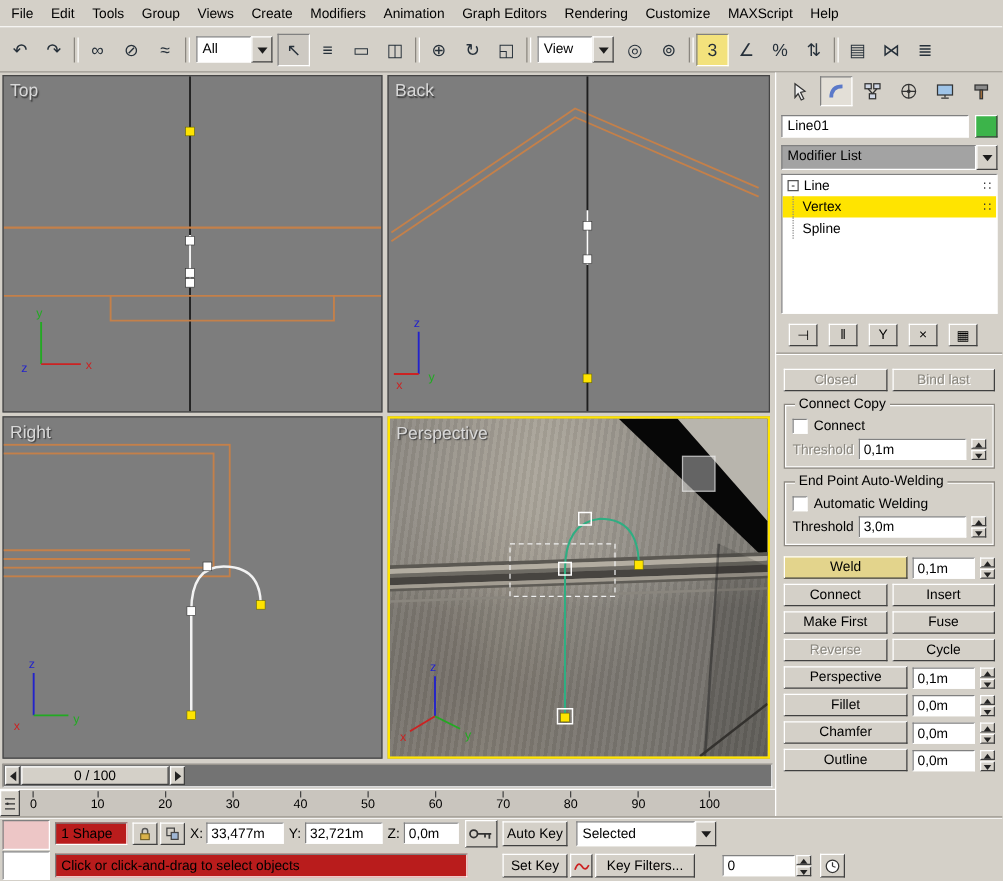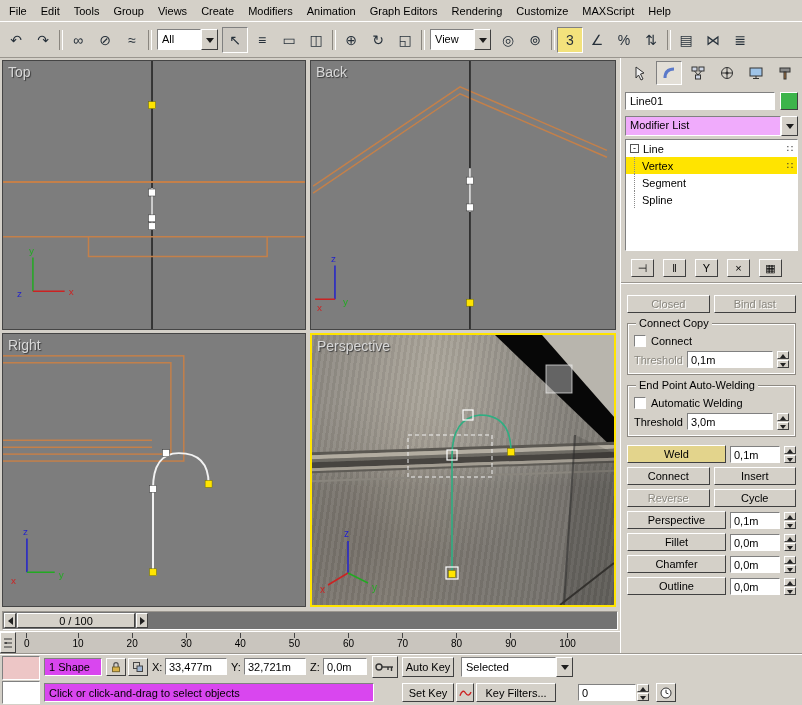--- a/index.html
+++ b/index.html
@@ -40,21 +40,21 @@
 
 
 #cmdpanel{position:absolute;left:620px;top:58px;width:182px;height:595px;background:#d4d0c8;border-left:1px solid #fff}
 .tabs{display:flex;gap:3px;padding:3px 2px 2px 6px}
 .tab{width:26px;height:24px;display:flex;align-items:center;justify-content:center;background:#d4d0c8;border:1px solid #d4d0c8}
 .tab.pressed{border-color:#808080 #fff #fff #808080;background:#e3dfd7}
 .objrow{display:flex;gap:5px;padding:5px 4px 3px;align-items:flex-start}
 .objname{flex:1;background:#fff;border:1px solid;border-color:#808080 #fff #fff #808080;height:18px;padding:2px 4px}
 .swatch{width:18px;height:18px;border:1px solid;border-color:#fff #404040 #404040 #fff}
 .combo-wide{display:flex;margin:3px 4px;height:20px}
-.combo-wide .cval{flex:1;background:#f0abfc;border:1px solid;border-color:#808080 #fff #fff #808080;padding:2px 4px 0}
+.combo-wide .cval{flex:1;background:#a3a3a3;border:1px solid;border-color:#808080 #fff #fff #808080;padding:2px 4px 0}
 .combo-wide .carrow{width:17px;background:#d4d0c8;border:1px solid;border-color:#fff #404040 #404040 #fff;display:flex;align-items:center;justify-content:center}
 .stack{margin:3px 4px;height:112px;background:#fff;border:1px solid;border-color:#808080 #fff #fff #808080;overflow:hidden}
 .stack-row{height:17px;display:flex;align-items:center;padding:0 4px;gap:4px}
 .expander{width:9px;height:9px;border:1px solid #555;background:#fff;font-size:9px;line-height:7px;text-align:center;flex:none}
 .sub{padding-left:16px;position:relative}
 .sub::before{content:"";position:absolute;left:8px;top:0;bottom:0;border-left:1px dotted #8a8a8a}
 .sub.selected{background:#ffe400}
 .dots{margin-left:auto;color:#333;font-size:10px}
 .stack-tools{display:flex;gap:9px;padding:5px 8px 5px 10px;border-bottom:1px solid #9a968f;box-shadow:0 1px 0 #fff}
 .stool{width:23px;height:18px;background:#d4d0c8;border:1px solid;border-color:#fff #404040 #404040 #fff;display:flex;align-items:center;justify-content:center;font-size:11px}
@@ -85,21 +85,21 @@
 .sl-thumb{position:absolute;left:14px;top:1px;width:118px;height:15px;background:#d4d0c8;border:1px solid;border-color:#fff #404040 #404040 #fff;display:flex;align-items:center;justify-content:center}
 #trackbar{position:absolute;left:0;top:631px;width:620px;height:22px;background:#c9c5be;border-top:1px solid #fff;display:flex}
 .tb-toggle{width:16px;height:100%;background:#d4d0c8;border:1px solid;border-color:#fff #404040 #404040 #fff;display:flex;align-items:center;justify-content:center}
 .ticks{flex:1;display:flex;justify-content:space-between;padding:1px 44px 0 8px}
 .tick{display:flex;flex-direction:column;align-items:center;font-size:10px;line-height:11px}
 .tick i{width:1px;height:5px;background:#444}
 
 
 #statusbar{position:absolute;left:0;top:653px;width:802px;height:52px;border-top:1px solid #9a968f;box-shadow:inset 0 1px 0 #fff;background:#d4d0c8}
 .abs{position:absolute}
-.sunkenbox{background:#d946ef;border:1px solid;border-color:#808080 #fff #fff #808080;display:flex;align-items:center;padding:0 4px}
+.sunkenbox{background:#b91c1c;border:1px solid;border-color:#808080 #fff #fff #808080;display:flex;align-items:center;padding:0 4px}
 .sbtn{background:#d4d0c8;border:1px solid;border-color:#fff #404040 #404040 #fff;display:flex;align-items:center;justify-content:center}
 .mini{border:1px solid;border-color:#808080 #fff #fff #808080}
 </style>
 </head>
 <body>
 
 <div id="root">
 
   <div id="menubar">
 
@@ -323,24 +323,20 @@
         <span>Line</span>
         <span class="dots">∷</span>
       </div>
       <div>
 
       <div class="stack-row sub selected">
             <span>Vertex</span>
             <span class="dots">∷</span>
           </div>
           <div class="stack-row sub">
-            <span>Segment</span>
-            <span class="dots"></span>
-          </div>
-          <div class="stack-row sub">
             <span>Spline</span>
             <span class="dots"></span>
           </div>
         </div>
     </div>
     <div class="stack-tools">
 
     <span class="stool">⊣</span>
         <span class="stool">‖</span>
         <span class="stool">Y</span>
@@ -396,20 +392,24 @@
         <span class="spin">
             <b class="up"></b>
             <b class="down"></b>
           </span>
       </div>
       <div class="rrow">
         <span class="rbtn" style="flex:1">Connect</span>
         <span class="rbtn" style="flex:1">Insert</span>
       </div>
       <div class="rrow">
+        <span class="rbtn" style="flex:1">Make First</span>
+        <span class="rbtn" style="flex:1">Fuse</span>
+      </div>
+      <div class="rrow">
         <span class="rbtn disabled" style="flex:1">Reverse</span>
         <span class="rbtn" style="flex:1">Cycle</span>
       </div>
       <div class="rrow">
         <span class="rbtn" style="flex:1">Perspective</span>
         <span class="field w52">0,1m</span>
         <span class="spin">
             <b class="up"></b>
             <b class="down"></b>
           </span>

